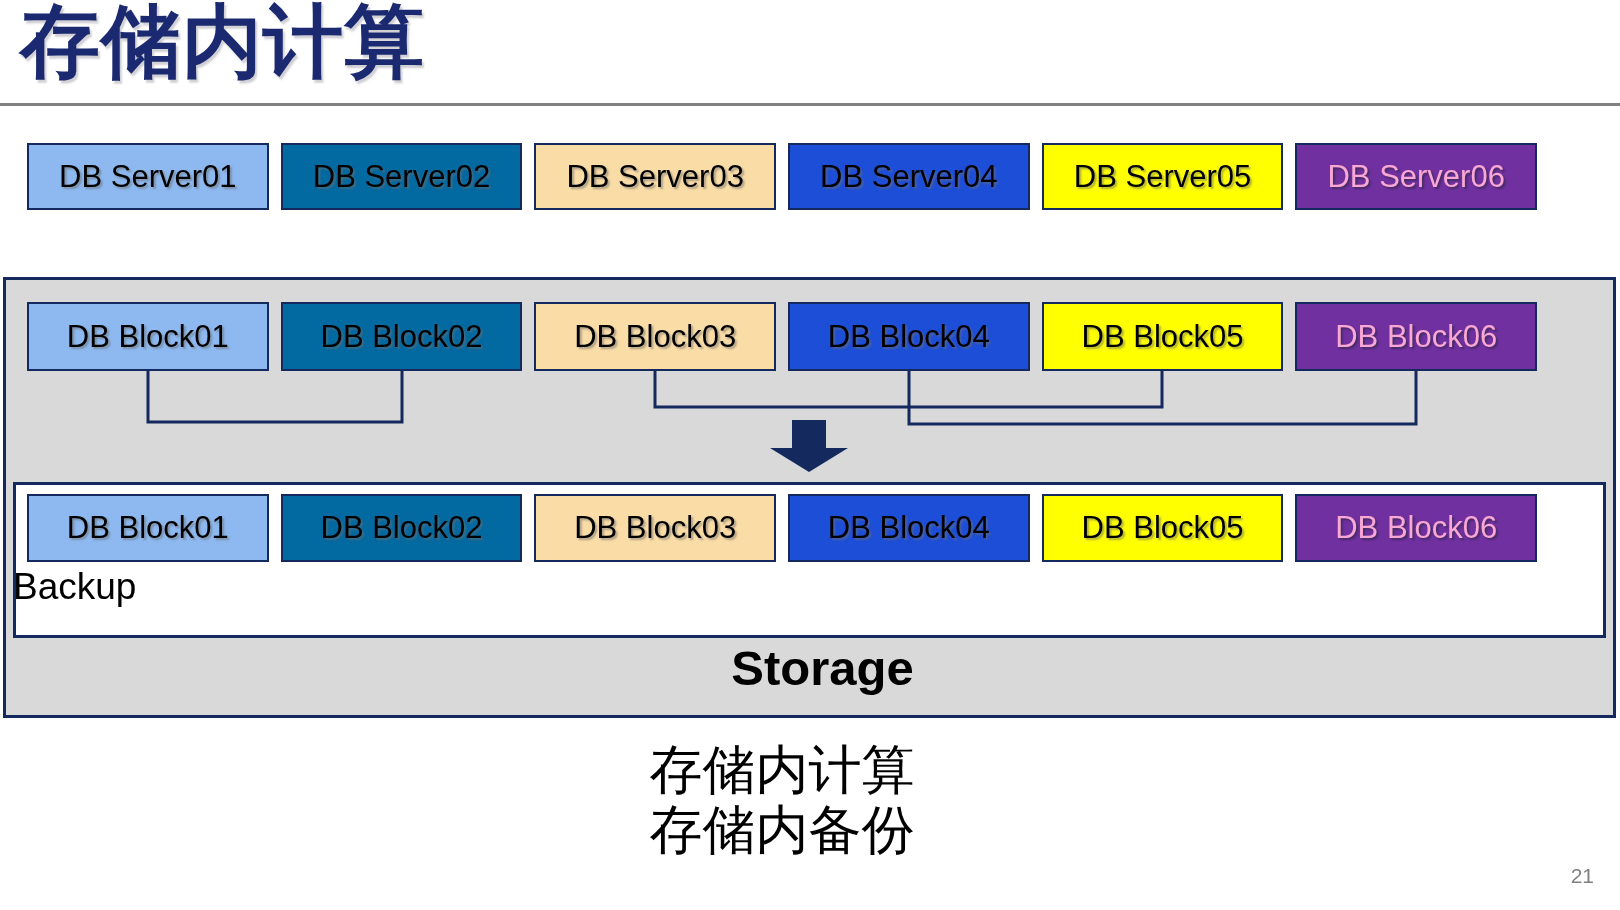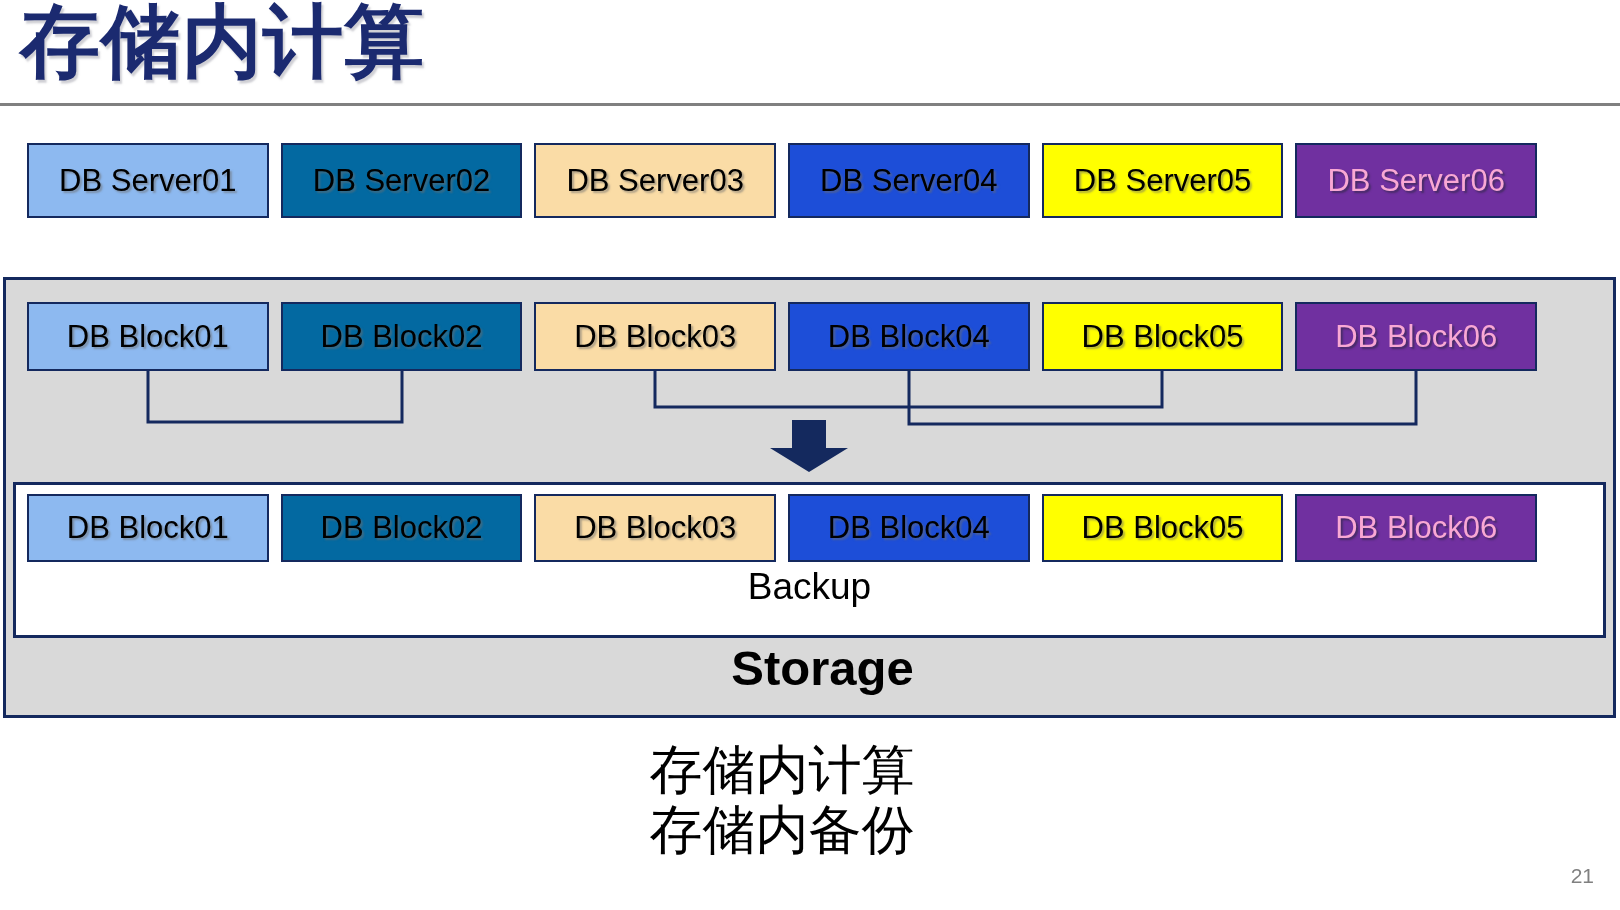--- a/index.html
+++ b/index.html
@@ -15,39 +15,39 @@
   .divider{position:absolute;left:0;top:103px;width:1620px;height:3px;background:#808080;}
   .storage-outer{
     position:absolute;left:3px;top:277px;width:1613px;height:441px;
     background:#D9D9D9;border:3px solid #14295E;box-sizing:border-box;
   }
   .backup-inner{
     position:absolute;left:13px;top:482px;width:1593px;height:156px;
     background:#ffffff;border:3px solid #14295E;box-sizing:border-box;
   }
   .row{position:absolute;left:27px;width:1510px;display:flex;gap:12px;}
-  .row-servers{top:143px;height:75px;}
+  .row-servers{top:143px;height:67px;}
   .row-top-blocks{top:302px;height:69px;}
   .row-backup-blocks{top:494px;height:68px;}
   .box{
     flex:1;border:2.5px solid #14295E;box-sizing:border-box;
     display:flex;align-items:center;justify-content:center;
     font-size:31px;color:#000;white-space:nowrap;
     text-shadow:2px 2px 2px rgba(110,110,110,0.55);
   }
   .f1{background:#8DB9F0;}
   .f2{background:#0369a1;}
   .f3{background:#FADCA6;}
   .f4{background:#1d4ed8;}
   .f5{background:#FFFF00;}
   .f6{background:#7030A0;color:#f9a8d4;text-shadow:2px 2px 2px rgba(40,40,60,0.6);}
   .connectors{position:absolute;left:0;top:0;width:1620px;height:910px;pointer-events:none;}
   .backup-label{
     position:absolute;left:13px;top:566px;width:1593px;
-    text-align:center;font-size:37px;color:#000;
+    font-size:37px;color:#000;
   }
   .storage-label{
     position:absolute;left:16px;top:632px;width:1613px;
     text-align:center;font-size:49px;font-weight:bold;color:#000;line-height:72px;
   }
   .captions{
     position:absolute;left:0;top:740px;width:1564px;
     text-align:center;font-size:53px;color:#000;line-height:60px;
   }
   .page-num{

